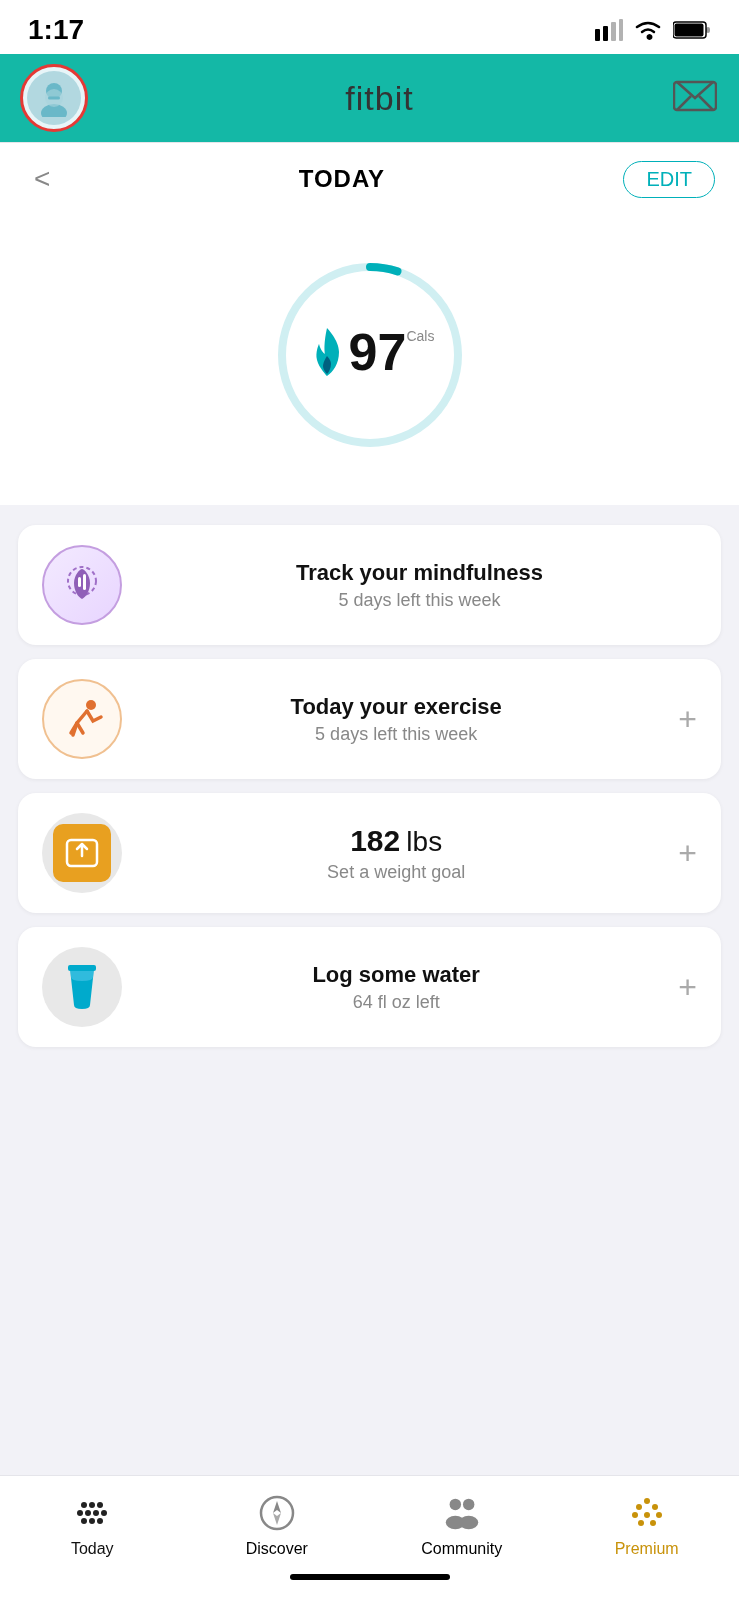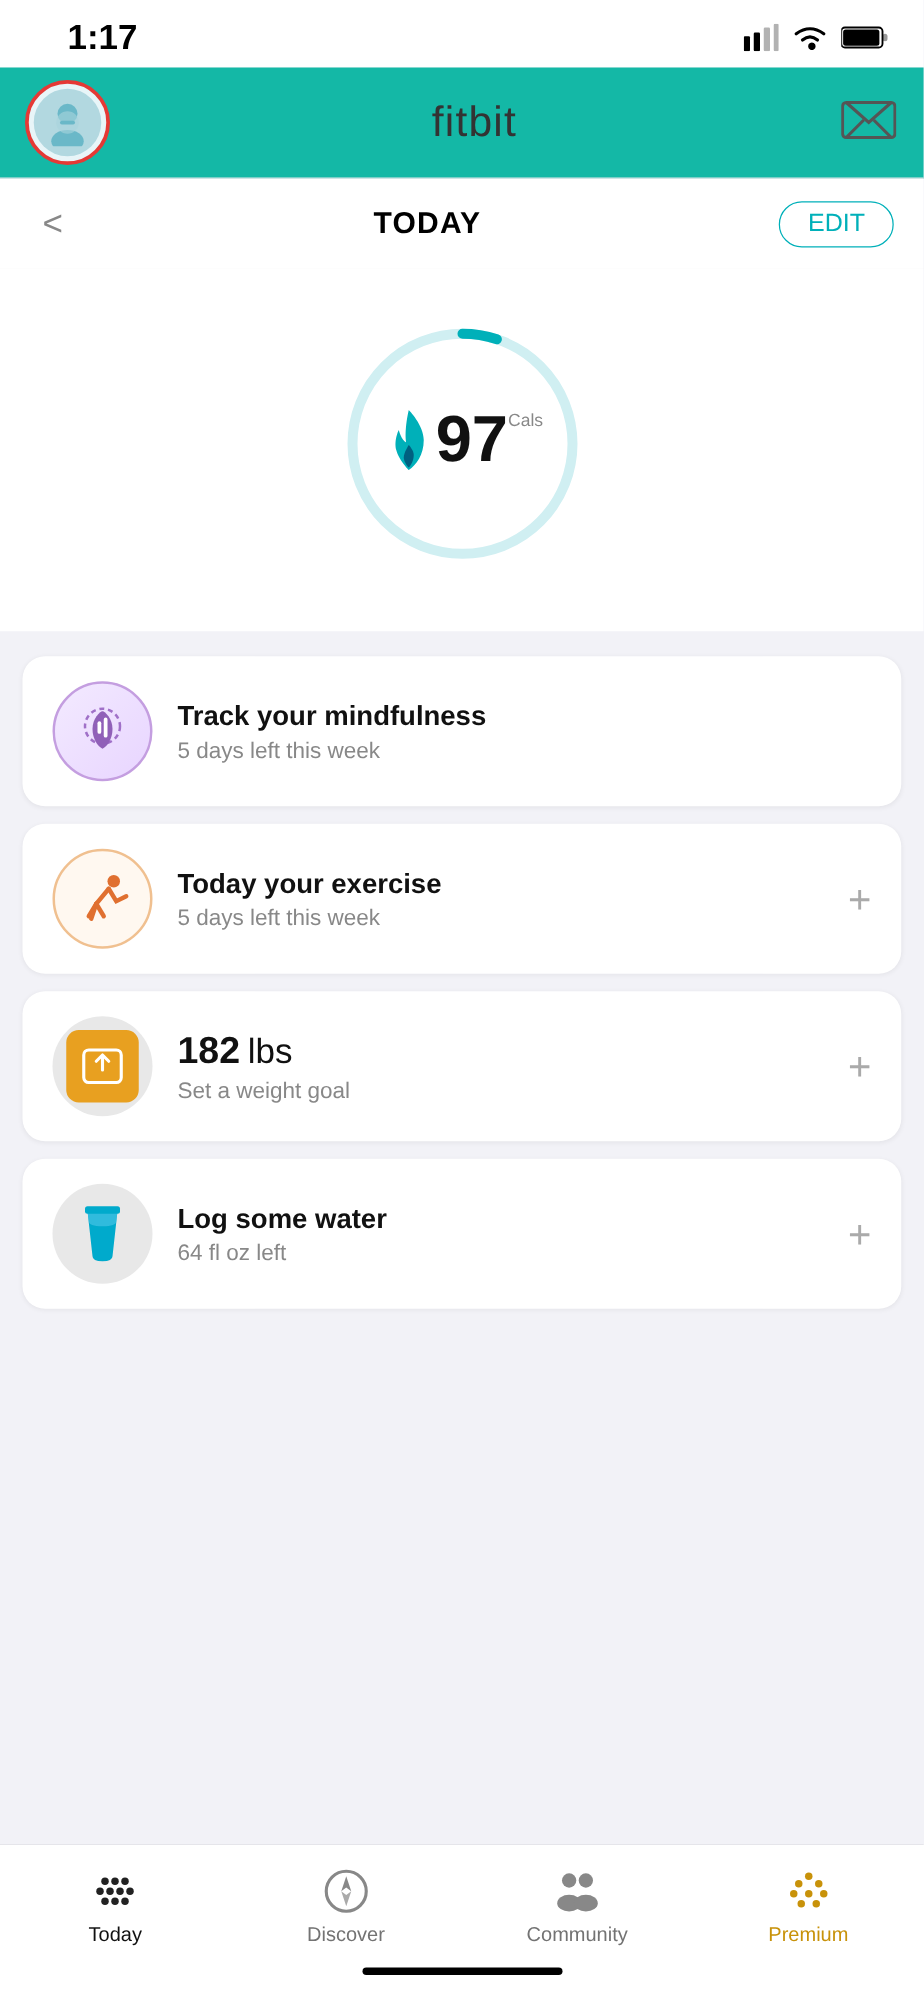--- a/index.html
+++ b/index.html
@@ -18,21 +18,20 @@
       display: flex;
       justify-content: space-between;
       align-items: center;
       padding: 14px 28px 8px 28px;
       background: #fff;
     }
     .status-time {
       font-size: 28px;
       font-weight: 600;
       color: #000;
-      margin-left: 26px;
     }
     .status-icons {
       display: flex;
       align-items: center;
       gap: 10px;
     }
 
     
     .header {
       display: flex;
@@ -173,20 +172,21 @@
       width: 80px;
       height: 80px;
       border-radius: 50%;
       display: flex;
       align-items: center;
       justify-content: center;
       flex-shrink: 0;
     }
     .card-text {
       flex: 1;
+      text-align: center;
     }
     .card-title {
       font-size: 22px;
       font-weight: 700;
       color: #111;
       margin-bottom: 4px;
     }
     .card-subtitle {
       font-size: 18px;
       color: #888;
@@ -228,21 +228,21 @@
     .nav-item {
       display: flex;
       flex-direction: column;
       align-items: center;
       gap: 6px;
       cursor: pointer;
       min-width: 80px;
     }
     .nav-label {
       font-size: 16px;
-      color: #737373;
+      color: #000000;
     }
     .nav-label.active {
       color: #111;
     }
     .nav-label.premium {
       color: #c8920a;
     }
     .nav-icon {
       width: 42px;
       height: 42px;

